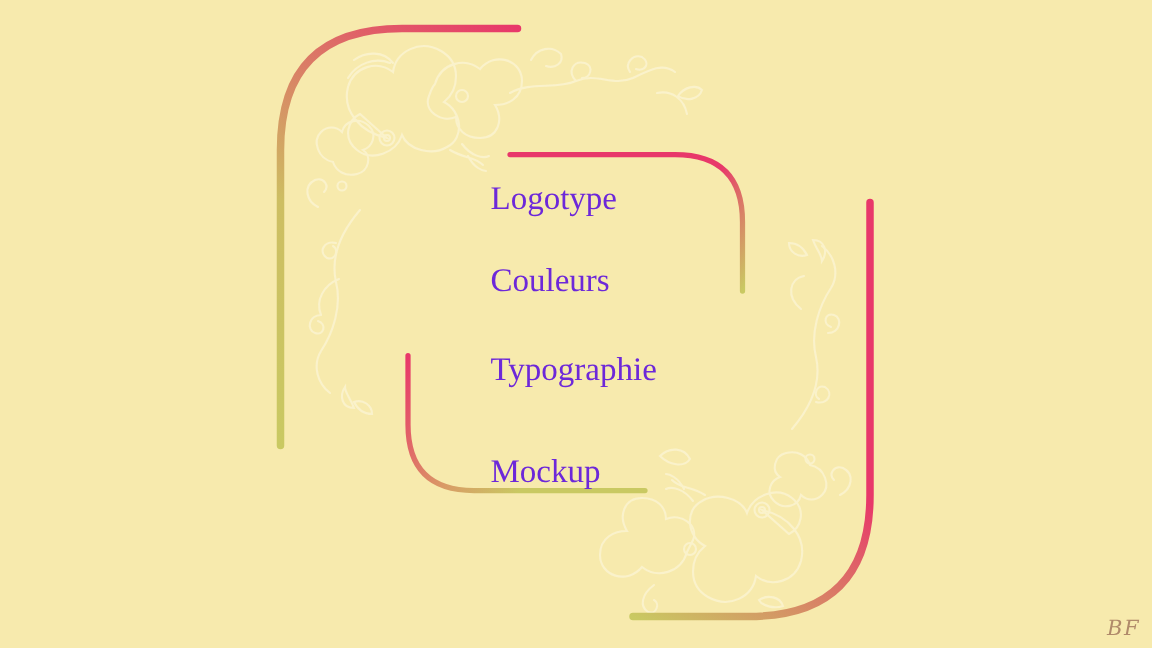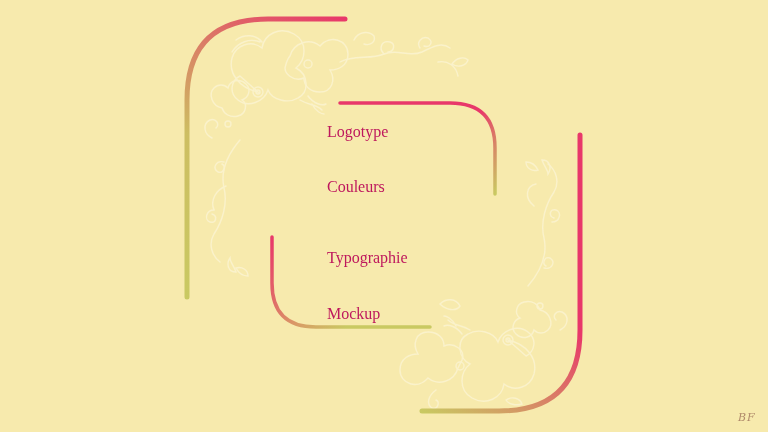--- a/index.html
+++ b/index.html
@@ -1,20 +1,20 @@
 <!DOCTYPE html>
 <html><head>
   <meta charset="utf-8">
   <style>
     html, body { margin: 0; padding: 0; }
     body { width: 768px; height: 432px; overflow: hidden; background: #F7EAAD; position: relative; font-family: "Liberation Serif", serif; }
     .canvas { position: absolute; left: 0; top: 0; width: 768px; height: 432px; }
     .menu { position: absolute; left: 327px; top: 116px; margin: 0; padding: 0; list-style: none; }
-    .menu-item { position: absolute; left: 0; font-size: 16px; color: #be185d; white-space: nowrap; cursor: pointer; line-height: 28px; }
-    .signature { position: absolute; left: 738px; top: 411px; font-family: "DejaVu Serif", serif; font-style: italic; font-size: 11px; color: #b08a6a; letter-spacing: 1px; }
+    .menu-item { position: absolute; left: 0; font-size: 22px; color: #6d28d9; white-space: nowrap; cursor: pointer; line-height: 28px; }
+    .signature { position: absolute; left: 738px; top: 411px; font-family: "DejaVu Serif", serif; font-style: italic; font-size: 14px; color: #b08a6a; letter-spacing: 1px; }
   </style>
 </head>
 <body>
 
 <svg class="canvas" viewBox="0 0 768 432" xmlns="http://www.w3.org/2000/svg">
   <defs>
     <linearGradient id="gOuterTL" x1="187" y1="300" x2="345" y2="19" gradientUnits="userSpaceOnUse">
       <stop offset="0" stop-color="#C9C962"></stop>
       <stop offset="0.45" stop-color="#CDBE62"></stop>
       <stop offset="1" stop-color="#E8386A"></stop>
@@ -85,17 +85,17 @@
   <path d="M340 103 L450 103 Q495 103 495 148 L495 194" fill="none" stroke="url(#gInnerTR)" stroke-width="3.5" stroke-linecap="round"></path>
 
   <path d="M272 237 L272 283 Q272 327 316 327 L430 327" fill="none" stroke="url(#gInnerBL)" stroke-width="3.5" stroke-linecap="round"></path>
 
   <path d="M580 135 L580 330 Q580 411 499 411 L422 411" fill="none" stroke="url(#gOuterBR)" stroke-width="5" stroke-linecap="round"></path>
 </svg>
 
 <ul class="menu">
   <li class="menu-item" style="top:2px">Logotype</li>
   <li class="menu-item" style="top:57px">Couleurs</li>
-  <li class="menu-item" style="top:128px">Typographie</li>
+  <li class="menu-item" style="top:116px">Typographie</li>
   <li class="menu-item" style="top:184px">Mockup</li>
 </ul>
 
 <div class="signature">BF</div>
 
 </body></html>

